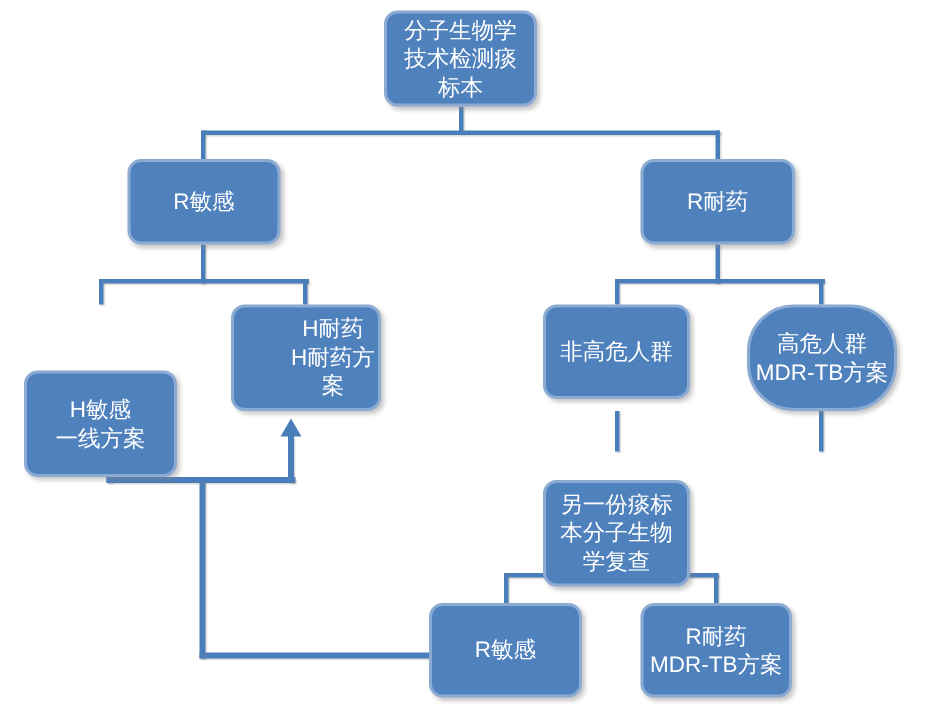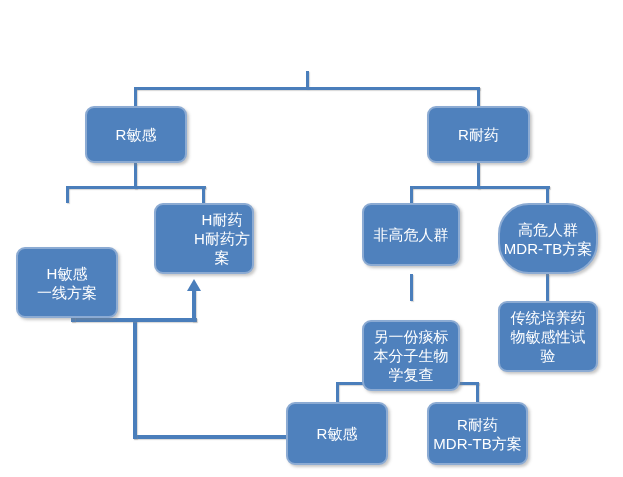--- a/index.html
+++ b/index.html
@@ -83,32 +83,32 @@
   <div class="line l-v14"></div>
 
   <div class="line f-h1"></div>
   <div class="line f-v1"></div>
   <div class="line f-h2"></div>
   <div class="line f-v2"></div>
   <div class="line f-v3"></div>
   <div class="ahead f-a1"></div>
   <div class="ahead f-a2"></div>
 
+  <div class="node n-root">分子生物学
+技术检测痰
+标本</div>
   <div class="node n-rs">R敏感</div>
   <div class="node n-rr">R耐药</div>
   <div class="node n-hs">H敏感
 一线方案</div>
   <div class="node n-hr">H耐药
 H耐药方案</div>
   <div class="node n-nhr">非高危人群</div>
   <div class="node n-hrisk">高危人群
 MDR-TB方案</div>
   <div class="node n-recheck">另一份痰标
 本分子生物
 学复查</div>
-  <div class="node n-dst">传统培养药
-物敏感性试
-验</div>
   <div class="node n-brs">R敏感</div>
   <div class="node n-brr">R耐药
 MDR-TB方案</div>
 
 </div>
 
 </body></html>

